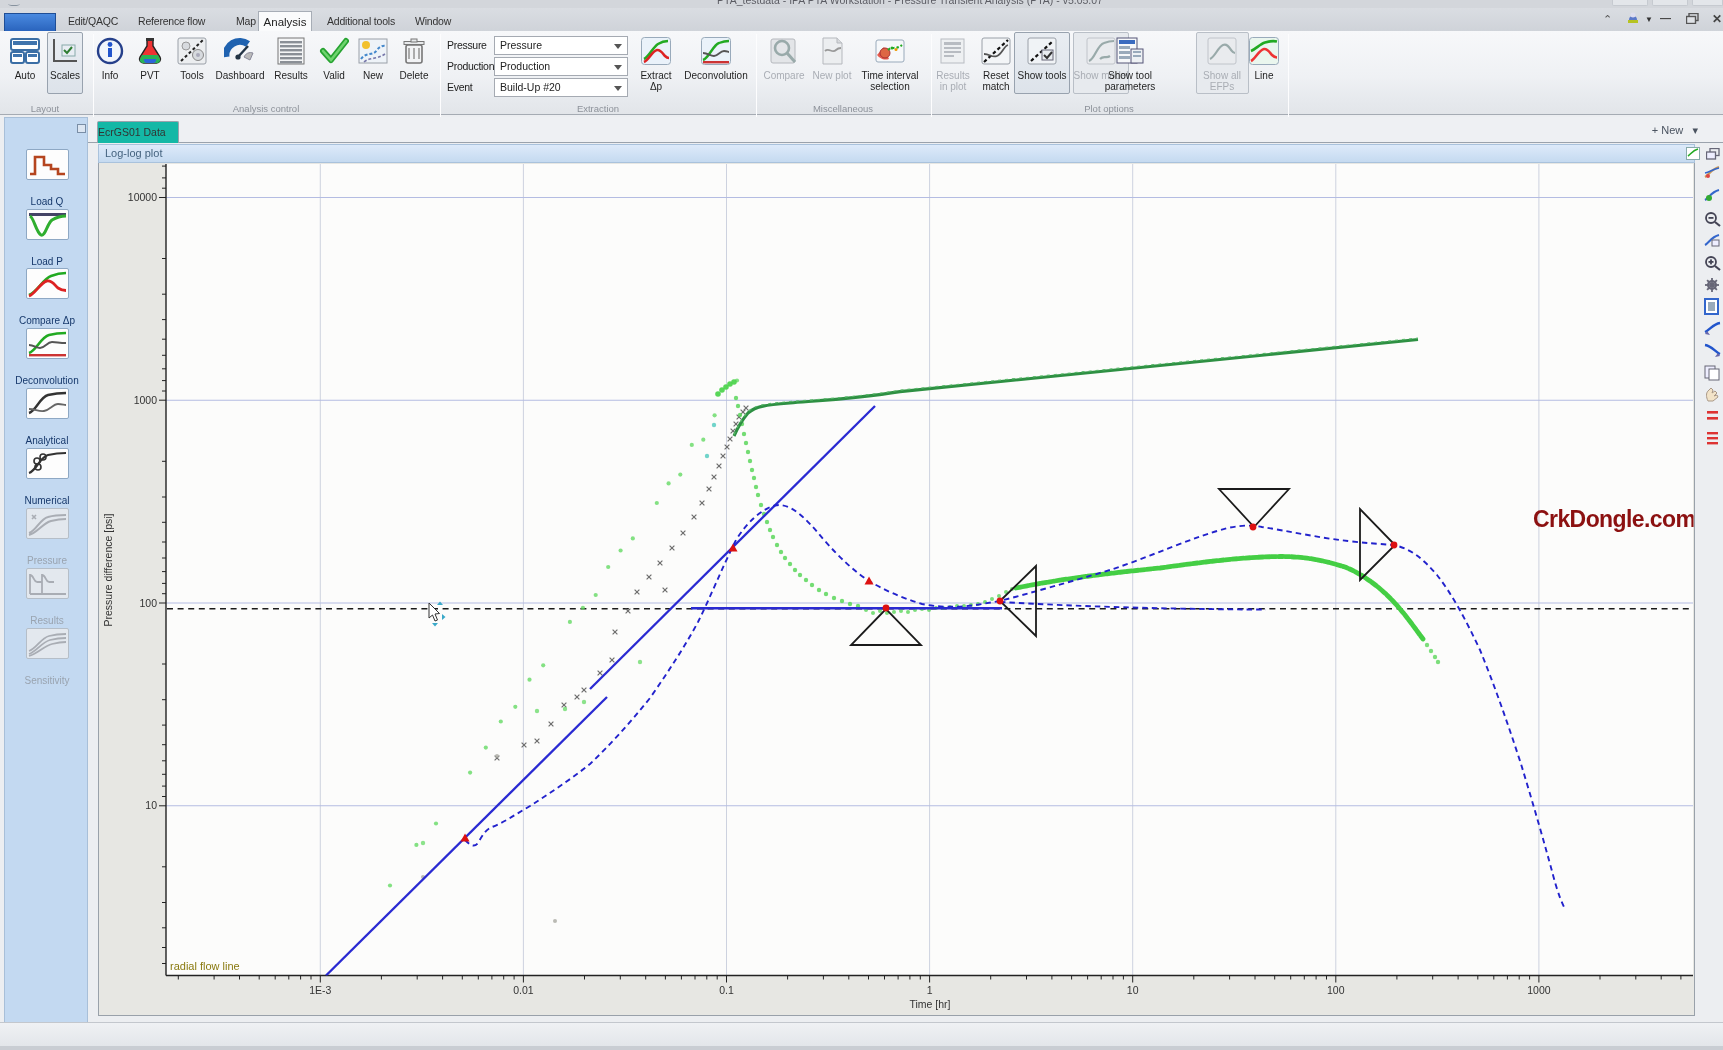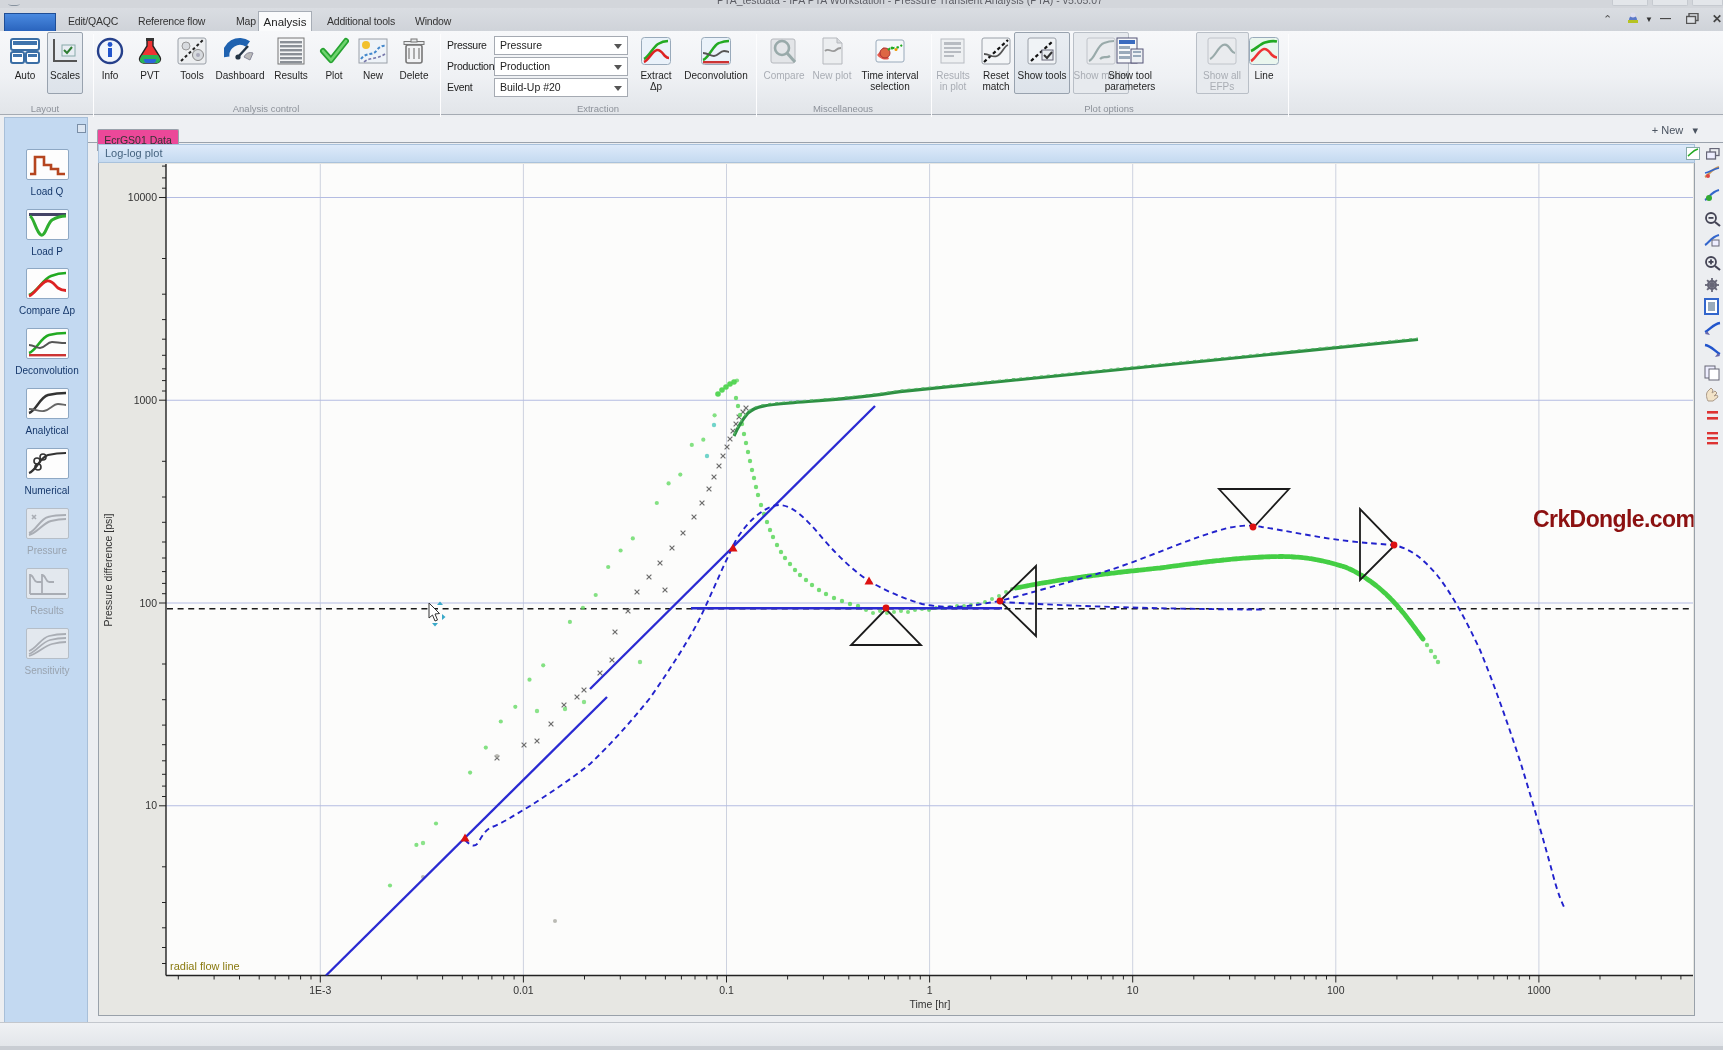--- a/index.html
+++ b/index.html
@@ -17,24 +17,24 @@
 .rlab.g{color:#a9adb4}
 .selbox{position:absolute;border:1px solid #98a2ae;background:linear-gradient(#e9edf2,#dde3ea);border-radius:2px}
 .selbox.g{border-color:#b9bfc7;background:#e7eaee}
 .ddl{position:absolute;left:494px;width:134px;height:19px;background:#fff;border:1px solid #a5aab2;font-size:10.5px;color:#222;line-height:17px;padding-left:5px}
 .ddl:after{content:"";position:absolute;right:5px;top:7px;border:4px solid transparent;border-top:5px solid #555}
 .ddlab{position:absolute;left:447px;font-size:10.5px;color:#222;letter-spacing:-0.3px}
 #sidebar{left:4px;top:117px;width:84px;height:924px;background:#c3d9f1;border:1px solid #a8bfd8}
 .sitem{position:absolute;left:0;width:84px;text-align:center}
 .sbox{width:43px;height:31px;background:#fdfdfd;border:1px solid #8ea8c4;border-radius:2px;margin:0 auto}
 .sbox.g{background:#e3e8ee;border-color:#b5bec8}
-.slab{font-size:10px;color:#16386b;margin-top:6px;white-space:nowrap}
+.slab{font-size:10px;color:#16386b;margin-top:16px;white-space:nowrap}
 .slab.g{color:#9aa4b0}
 #tabrow{left:88px;top:117px;width:1635px;height:26px;background:#eef0f3;border-bottom:1px solid #9aa2ac}
-#dtab{position:absolute;left:9px;top:12px;width:82px;height:22px;background:#ec4899;border:1px solid #9aa2ac;border-bottom:none;font-size:10.5px;color:#333;text-align:center;line-height:21px;border-radius:2px 2px 0 0}
+#dtab{position:absolute;left:9px;top:4px;width:82px;height:22px;background:#14b8a6;border:1px solid #9aa2ac;border-bottom:none;font-size:10.5px;color:#333;line-height:21px;border-radius:2px 2px 0 0}
 #newbtn{position:absolute;right:25px;top:7px;font-size:11px;color:#4a5360}
 #loglogbar{left:98px;top:144px;width:1597px;height:19px;background:linear-gradient(#ddeafa,#c5daf0);border:1px solid #a9c2dc;font-size:11px;color:#45637f;line-height:17px;padding-left:6px}
 #plotbox{left:98px;top:163px;width:1597px;height:853px;background:#e7e7e3;border:1px solid #99a1aa;border-top:none}
 #plotwhite{left:166px;top:164px;width:1527px;height:812px;background:#fcfcfb}
 #rtools{left:1695px;top:144px;width:28px;height:872px;background:#eceef1}
 #statusbar{left:0;top:1022px;width:1723px;height:24px;background:linear-gradient(#eff1f4,#e3e6ea);border-top:1px solid #c3c7cd}
 #botline{left:0;top:1046px;width:1723px;height:4px;background:#c9cdd3}
 .wic{position:absolute;color:#555;font-size:11px}
 .tico{position:absolute;top:0;height:6px;background:#e3e6ea;border:1px solid #c6cad0;border-top:none;border-radius:0 0 2px 2px}
 </style></head><body>
@@ -147,21 +147,21 @@
           <rect x="5" y="20" width="22" height="2.4" fill="#8a8f96"></rect>
           <rect x="5" y="24" width="22" height="2.4" fill="#8a8f96"></rect>
         </svg></div>
       <div class="rlab">Results</div>
     </div>
     <div class="rbtn" style="left:308px;width:52px">
       <div class="ic"><svg width="30" height="28" viewBox="0 0 30 28" style="">
           <path d="M4,14 L12,23 L27,4" stroke="#27a331" stroke-width="6" fill="none" stroke-linecap="round" stroke-linejoin="round"></path>
           <path d="M4,14 L12,23 L27,4" stroke="#6fd46f" stroke-width="2.6" fill="none" stroke-linecap="round"></path>
         </svg></div>
-      <div class="rlab">Plot</div>
+      <div class="rlab">Valid</div>
     </div>
     <div class="rbtn" style="left:347px;width:52px">
       <div class="ic"><svg width="30" height="28" viewBox="0 0 30 28" style="">
           <rect x="1" y="2" width="28" height="24" fill="#eef3f8" stroke="#9aa0a8"></rect>
           <circle cx="8" cy="8" r="4" fill="#f2c12e"></circle>
           <path d="M3,22 C9,14 14,20 19,13 C22,9 26,8 28,9" stroke="#4488cc" stroke-width="2" fill="none" stroke-dasharray="3 2"></path>
           <path d="M6,25 C12,20 18,23 27,17" stroke="#77a" stroke-width="1.6" fill="none" stroke-dasharray="3 2"></path>
         </svg></div>
       <div class="rlab">New</div>
     </div>

